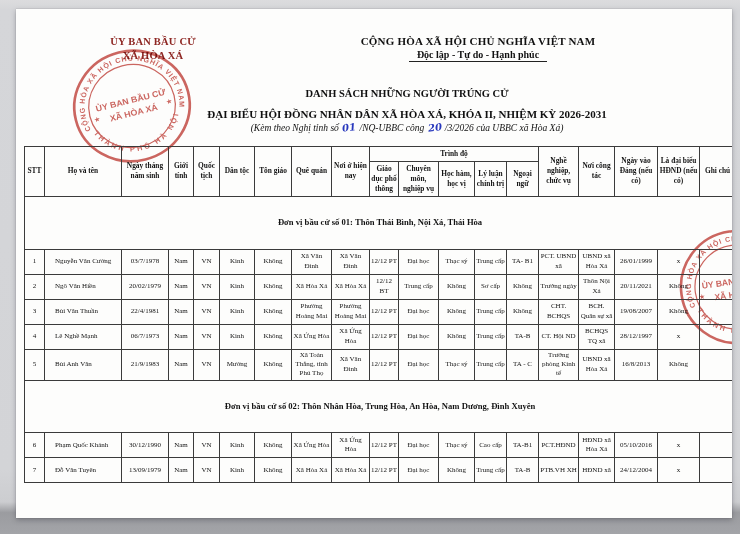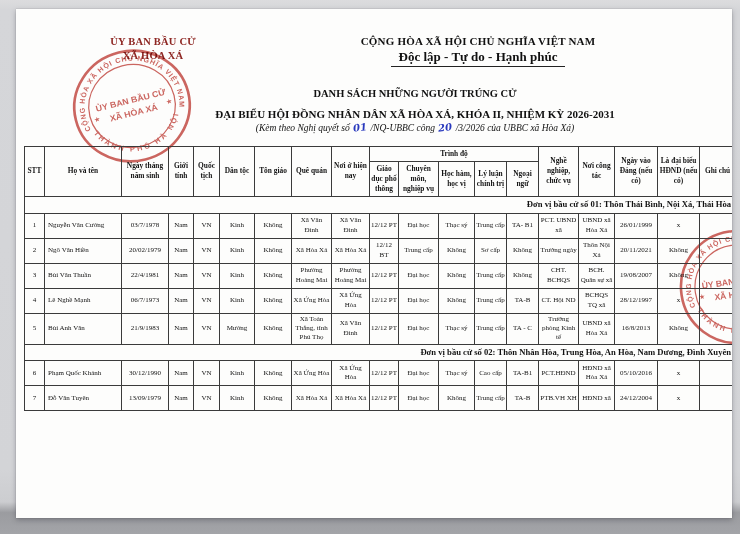--- a/index.html
+++ b/index.html
@@ -11,23 +11,23 @@
   .page {
     position:absolute; left:16px; top:9px; width:716px; height:509px;
     background:#fdfdfc; overflow:hidden;
     box-shadow: 0 2px 5px rgba(50,50,60,.35), 0 0 1px rgba(0,0,0,.25);
   }
   
   .org-block { position:absolute; left:12px; top:26px; width:250px; text-align:center;
     color:#8e2723; font-weight:bold; font-size:10.5px; line-height:1.3; letter-spacing:.2px; }
   .national-block { position:absolute; left:252px; top:26px; width:420px; text-align:center; color:#111; }
   .national-line1 { font-weight:bold; font-size:11px; letter-spacing:.2px; }
-  .national-line2 { font-weight:bold; font-size:13px; margin-top:2px; }
+  .national-line2 { font-weight:bold; font-size:10px; margin-top:2px; }
   .national-line2 span { display:inline-block; border-bottom:1.2px solid #222; padding:0 8px 1px; }
-  .doc-title { position:absolute; top:79px; left:74px; width:650px; text-align:center; color:#101010; }
+  .doc-title { position:absolute; top:79px; left:66px; width:650px; text-align:center; color:#101010; }
   .title-line1 { font-weight:bold; font-size:10.5px; }
   .title-line2 { font-weight:bold; font-size:11px; margin-top:9px; }
   .subtitle { font-style:italic; font-size:9.5px; margin-top:2px; }
   .hand { font-family:"DejaVu Serif", serif; font-style:italic; font-weight:bold;
     color:#2838bd; display:inline-block; transform:rotate(-7deg); font-size:10px; margin:0 1px; }
   
   .stamp { position:absolute; opacity:.82; mix-blend-mode:multiply; pointer-events:none; }
   .stamp-left  { left:53px;  top:36px;  width:126px; height:122px; transform:rotate(-14deg) scaleX(1.05); }
   .stamp-right { left:659px; top:216px; width:124px; height:124px; transform:rotate(-8deg); }
   .stamp .ink  { stroke:#c2453e; fill:none; }
@@ -37,22 +37,22 @@
   .stamp .center  { font-size:8.6px; font-weight:bold; text-anchor:middle; }
   .stamp .star    { font-size:7px; text-anchor:middle; }
   
   .doc-table { position:absolute; left:8px; top:137px; width:711px;
     border-collapse:collapse; table-layout:fixed; color:#131313; }
   .doc-table th, .doc-table td {
     border:1px solid #3b3b3b; padding:1px 1px; text-align:center;
     font-size:7px; line-height:1.35; vertical-align:middle; overflow:hidden; word-wrap:break-word;
   }
   .doc-table thead th { font-weight:bold; font-size:7.4px; padding:2px 1px;margin-top:26px; }
-  .doc-table td.name { text-align:left; padding-left:3px; }
-  .doc-table th.section { text-align:right; font-size:8.6px; font-weight:bold; padding:2px 4px; }
+  .doc-table td.name { text-align:left; padding-left:10px; }
+  .doc-table th.section { text-align:center; font-size:8.6px; font-weight:bold; padding:20px 4px; }
   .doc-table { border:1.5px solid #2c2c2c; }
   .doc-table tbody td { height:22px; }
 </style>
 </head>
 <body>
 
 <div class="page">
 
   <div class="org-block">
     <div>ỦY BAN BẦU CỬ</div>
@@ -61,21 +61,21 @@
 
   <div class="national-block">
     <div class="national-line1">CỘNG HÒA XÃ HỘI CHỦ NGHĨA VIỆT NAM</div>
     <div class="national-line2"><span>Độc lập - Tự do - Hạnh phúc</span></div>
   </div>
 
   <div class="doc-title">
     <div class="title-line1">DANH SÁCH NHỮNG NGƯỜI TRÚNG CỬ</div>
     <div class="title-line2">ĐẠI BIỂU HỘI ĐỒNG NHÂN DÂN XÃ HÒA XÁ, KHÓA II, NHIỆM KỲ 2026-2031</div>
     <div class="subtitle">
-      <span>(Kèm theo Nghị quyết số</span>
+      <span>(Kèm theo Nghị tỉnh số</span>
       <span class="hand">01</span>
       <span>/NQ-UBBC công</span>
       <span class="hand">20</span>
       <span>/3/2026 của UBBC xã Hòa Xá)</span>
     </div>
   </div>
 
   <svg class="stamp stamp-left" viewBox="-62 -62 124 124">
     <circle class="ink" r="56" stroke-width="2.6"></circle>
     <circle class="ink" r="42" stroke-width="1.2"></circle>

